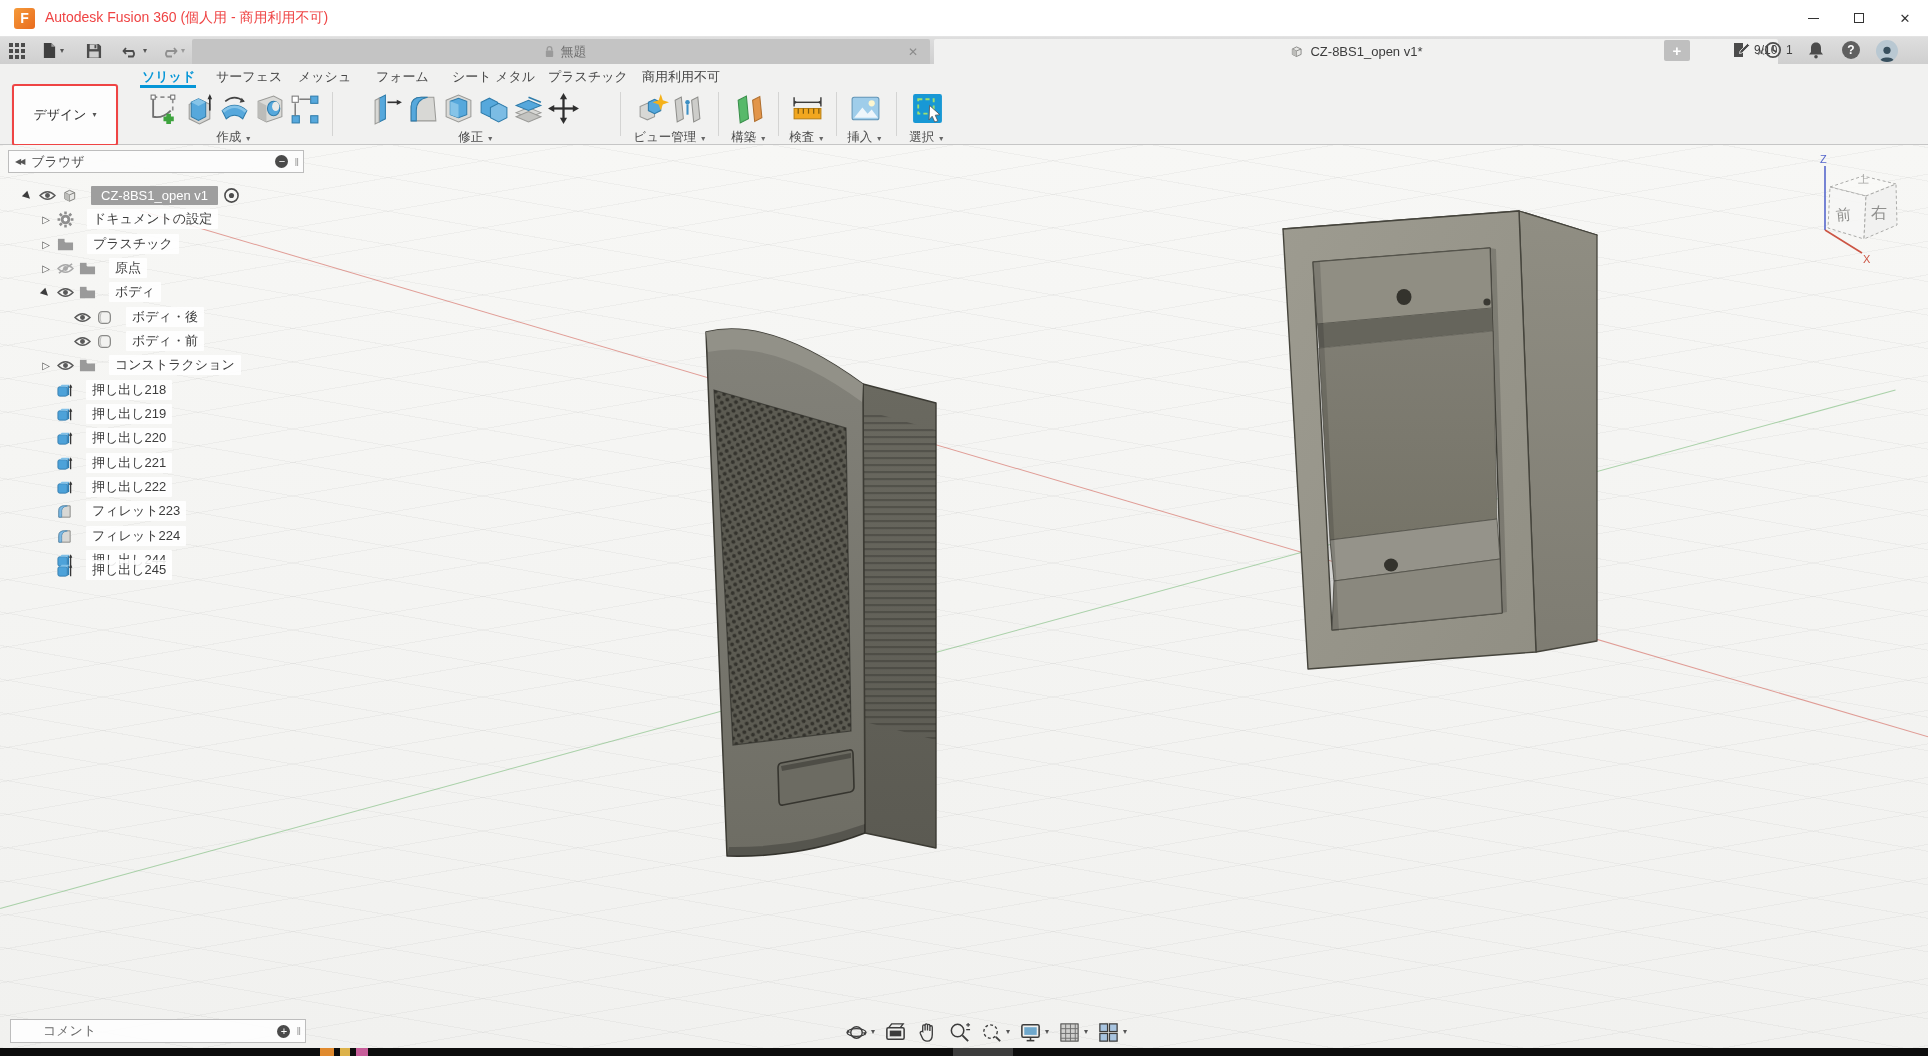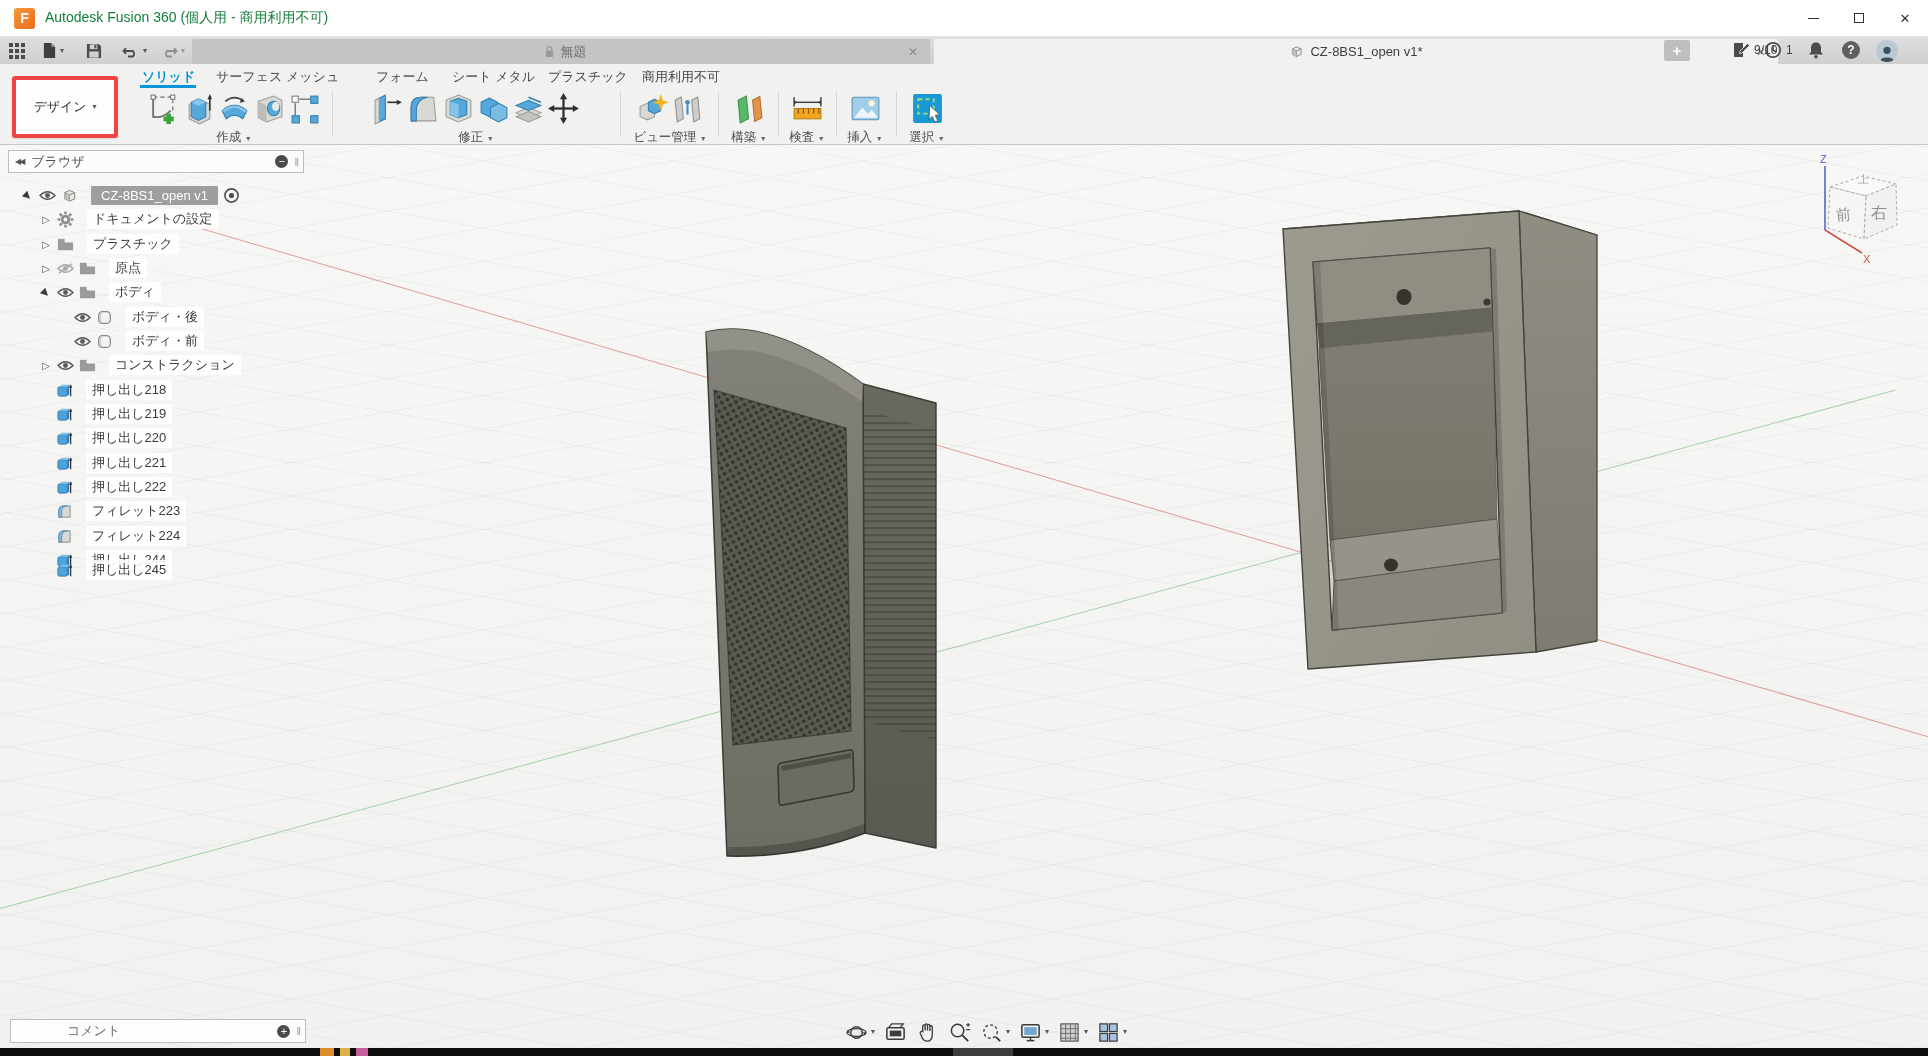--- a/index.html
+++ b/index.html
@@ -6,21 +6,21 @@
   html,body { width:1928px; height:1056px; overflow:hidden;
     font-family:"Liberation Sans","DejaVu Sans",sans-serif; }
   #app { position:relative; width:1928px; height:1056px; background:#f4f4f2; }
 
   
   .titlebar { position:absolute; left:0; top:0; width:100%; height:37px; background:#ffffff;
     border-bottom:1px solid #e3e3e3; display:flex; align-items:center; }
   .fusion-logo { width:21px; height:21px; margin-left:14px; border-radius:3px;
     background:linear-gradient(135deg,#f59a3a,#e96b1d); color:#fff; font-weight:bold;
     font-size:14px; display:flex; align-items:center; justify-content:center; }
-  .app-title { margin-left:10px; font-size:14px; color:#15803d; }
+  .app-title { margin-left:10px; font-size:14px; color:#ef4444; }
   .winbtns { position:absolute; right:0; top:0; height:36px; display:flex; }
   .winbtn { width:46px; height:36px; display:flex; align-items:center; justify-content:center;
     color:#333; font-size:13px; }
   .glyph-min { width:11px; height:1px; background:#333; display:block; }
   .glyph-max { width:10px; height:10px; border:1px solid #333; display:block; }
 
   
   .appbar { position:absolute; left:0; top:37px; width:100%; height:27px;
     background:linear-gradient(#dedede,#cfcfcf); }
   .qa { position:absolute; top:0; height:27px; display:flex; align-items:center; }
@@ -36,22 +36,22 @@
     font-size:15px; font-weight:bold; }
   .count-txt { font-size:12px; color:#3f3f3f; margin-left:4px; }
   .help-circle { width:18px; height:18px; border-radius:50%; background:#5f5f5f; color:#fff;
     font-size:12px; font-weight:bold; display:flex; align-items:center; justify-content:center; }
   .avatar { width:22px; height:22px; border-radius:50%; background:#b9c8d2; overflow:hidden;
     display:flex; align-items:flex-end; justify-content:center; }
 
   
   .ribbon { position:absolute; left:0; top:64px; width:100%; height:81px; background:#f1f1f0;
     border-bottom:1px solid #c6c6c6; }
-  .ws-btn { position:absolute; left:12px; top:12px; width:106px; height:62px; background:#fdfdfd;
-    border:4px solid #ef4444; border-radius:3px; box-shadow:0 1px 2px rgba(0,0,0,.12);
+  .ws-btn { position:absolute; left:12px; top:20px; width:106px; height:62px; background:#fdfdfd;
+    border:2px solid #ef4444; border-radius:3px; box-shadow:0 1px 2px rgba(0,0,0,.12);
     display:flex; align-items:center; justify-content:center; gap:6px; font-size:13px; color:#333; }
   .rtab { position:absolute; top:4px; font-size:13px; color:#474747; }
   .rtab.active { color:#0696d7; font-weight:bold; }
   .rtab-underline { position:absolute; left:140px; top:21px; width:56px; height:3px; background:#0696d7; }
   .rgroup { position:absolute; top:26px; text-align:center; }
   .gicons { display:flex; gap:2px; justify-content:center; align-items:center; height:36px; }
   .gicons svg { display:block; }
   .glabel { margin-top:3px; font-size:12.5px; color:#4d4d4d; }
   .glabel .caret { font-size:7px; color:#666; }
   .gsep { position:absolute; top:28px; width:1px; height:44px; background:#d4d4d3; }
@@ -84,21 +84,21 @@
   
   .viewcube { position:absolute; left:1800px; top:7px; }
 
   
   .navbar { position:absolute; left:845px; top:873px; height:28px; display:flex;
     align-items:center; gap:9px; }
   .navitem { display:flex; align-items:center; gap:3px; }
   .commentbar { position:absolute; left:10px; top:874px; width:296px; height:24px;
     background:rgba(253,253,253,.95); border:1px solid #bdbdbd; display:flex; align-items:center;
     font-size:13px; color:#6a6a6a; }
-  .commentbar .lbl { margin-left:56px; }
+  .commentbar .lbl { margin-left:32px; }
   .taskstrip { position:absolute; left:0; top:1048px; width:1928px; height:8px; background:#0d0d0d; }
   .taskseg { position:absolute; top:0; height:8px; }
 </style>
 </head>
 <body>
 
 <svg width="0" height="0" style="position:absolute">
 <defs>
   <symbol id="i-eye" viewBox="0 0 18 12">
         <path d="M1 6 Q9 -2 17 6 Q9 14 1 6Z" fill="none" stroke="#5a5a5a" stroke-width="1.4"></path>
@@ -460,21 +460,21 @@
   </div>
 
   <div class="ribbon">
     <div class="ws-btn">
       <span>デザイン</span>
       <span class="caret">▾</span>
     </div>
 
     <div class="rtab active" style="left:142px">ソリッド</div>
     <div class="rtab" style="left:216px">サーフェス</div>
-    <div class="rtab" style="left:286px">メッシュ</div>
+    <div class="rtab" style="left:298px">メッシュ</div>
     <div class="rtab" style="left:376px">フォーム</div>
     <div class="rtab" style="left:452px">シート メタル</div>
     <div class="rtab" style="left:548px">プラスチック</div>
     <div class="rtab" style="left:642px">商用利用不可</div>
     <div class="rtab-underline"></div>
 
     <div class="rgroup" style="left:140px;width:188px">
       <div class="gicons">
         <svg width="33" height="33">
             <use href="#i-sketch"></use>

